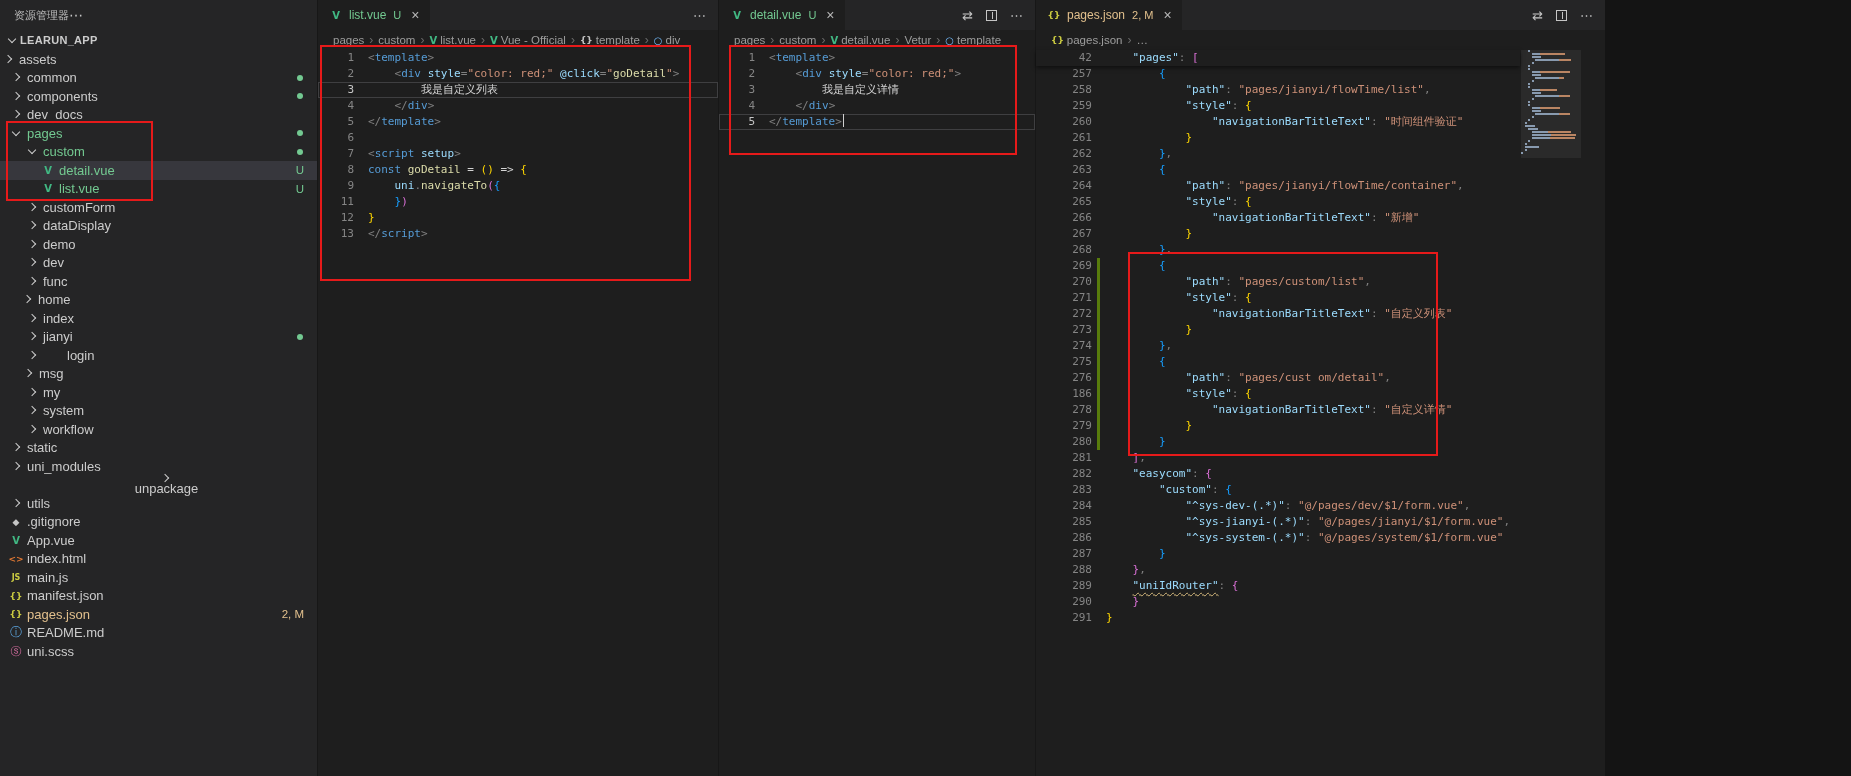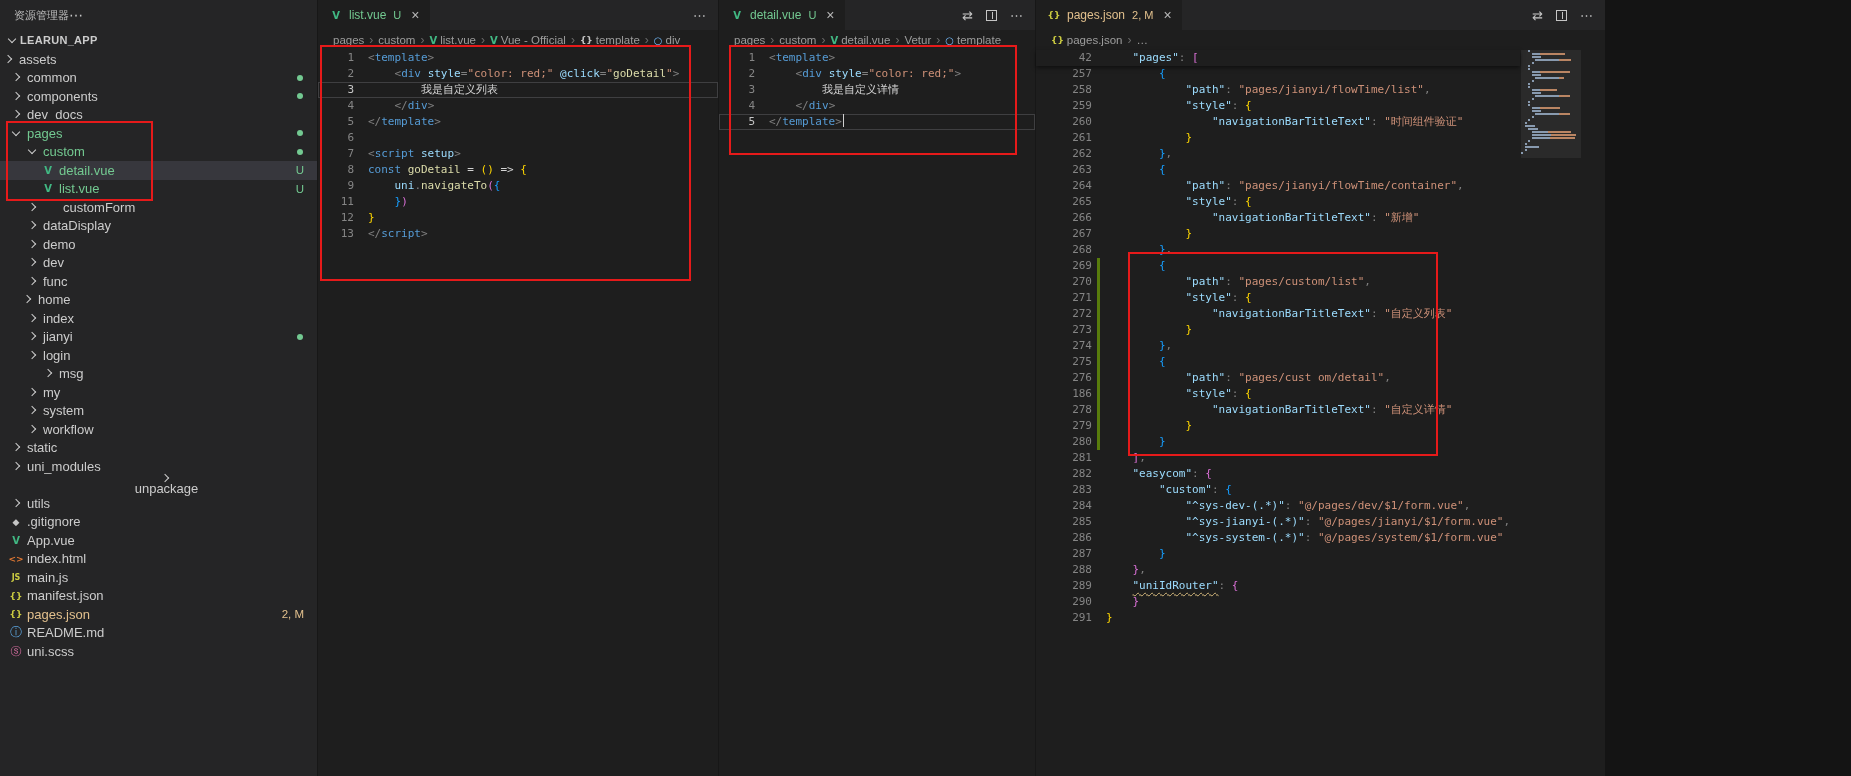--- a/index.html
+++ b/index.html
@@ -148,21 +148,21 @@
         <span class="lbl green">detail.vue</span>
         <span class="spacer"></span>
         <span class="badge">U</span>
       </div>
       <div class="trow" style="padding-left: 40px;">
         <span class="ficon ic-vue">V</span>
         <span class="lbl green">list.vue</span>
         <span class="spacer"></span>
         <span class="badge">U</span>
       </div>
-      <div class="trow" style="padding-left: 24px; gap: 20px;">
+      <div class="trow" style="padding-left: 24px;">
         <span class="chev"></span>
         <span class="lbl">customForm</span>
         <span class="spacer"></span>
       </div>
       <div class="trow" style="padding-left: 24px;">
         <span class="chev"></span>
         <span class="lbl">dataDisplay</span>
         <span class="spacer"></span>
       </div>
       <div class="trow" style="padding-left: 24px;">
@@ -189,26 +189,26 @@
         <span class="chev"></span>
         <span class="lbl">index</span>
         <span class="spacer"></span>
       </div>
       <div class="trow" style="padding-left: 24px;">
         <span class="chev"></span>
         <span class="lbl">jianyi</span>
         <span class="spacer"></span>
         <span class="dot"></span>
       </div>
-      <div class="trow" style="padding-left: 24px;">
+      <div class="trow" style="padding-left: 24px; gap: 24px;">
         <span class="chev"></span>
         <span class="lbl">login</span>
         <span class="spacer"></span>
       </div>
-      <div class="trow" style="padding-left: 40px;">
+      <div class="trow" style="padding-left: 20px;">
         <span class="chev"></span>
         <span class="lbl">msg</span>
         <span class="spacer"></span>
       </div>
       <div class="trow" style="padding-left: 24px;">
         <span class="chev"></span>
         <span class="lbl">my</span>
         <span class="spacer"></span>
       </div>
       <div class="trow" style="padding-left: 24px;">

